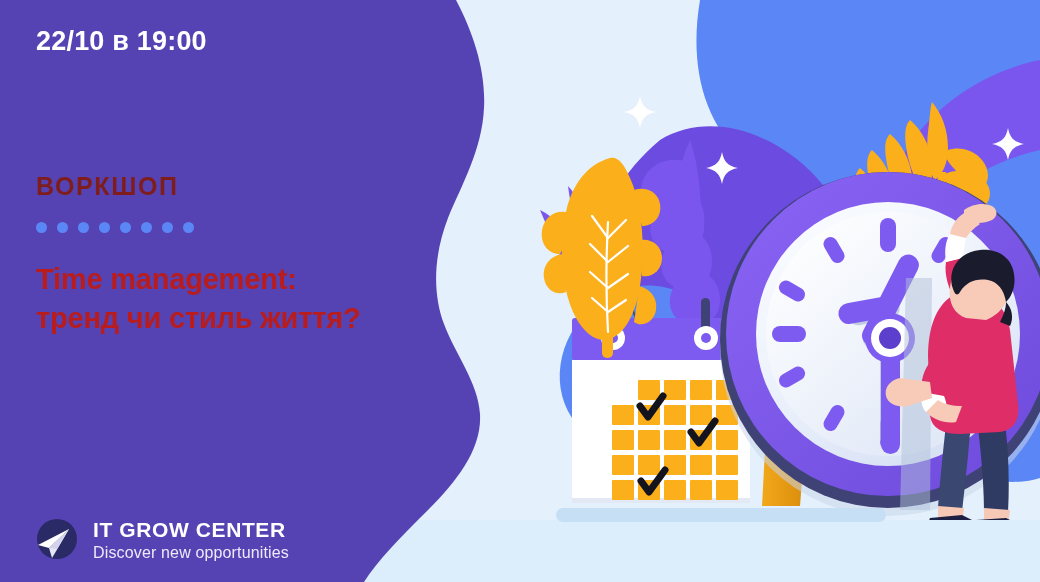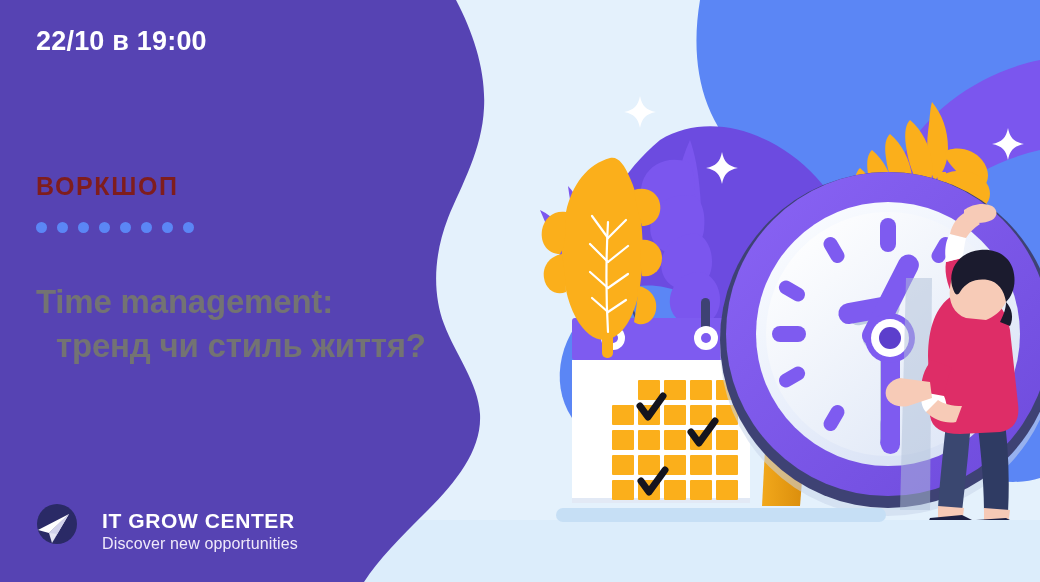--- a/index.html
+++ b/index.html
@@ -46,33 +46,33 @@
   #dot-row {
     position: absolute; left: 36px; top: 222px;
     display: flex; gap: 10px; align-items: center;
   }
   .dot {
     width: 11px; height: 11px; border-radius: 50%;
     background: #5B86F5;
   }
 
   #headline {
-    position: absolute; left: 36px; top: 280px;
+    position: absolute; left: 36px; top: 260px;
     width: 430px;
-    font-size: 33px; font-weight: bold;
+    font-size: 29px; font-weight: bold;
     line-height: 1.33;
-    color: #737373;
+    color: #b91c1c;
     letter-spacing: -0.2px;
   }
-  #headline .l2 { display: block; margin-left: 20px; }
+  #headline .l2 { display: block; }
 
   
   #logo {
-    position: absolute; left: 28px; top: 501px;
-    display: flex; align-items: flex-end; gap: 22px;
+    position: absolute; left: 28px; top: 516px;
+    display: flex; align-items: flex-start; gap: 13px;
   }
   #logo-mark {
     position: relative;
     width: 52px; height: 52px; flex: 0 0 52px;
   }
   #logo-text { padding-top: 2px; }
   #logo-name {
     font-size: 21px; font-weight: bold; color: #FFFFFF;
     letter-spacing: 0.6px; line-height: 1.1;
   }

